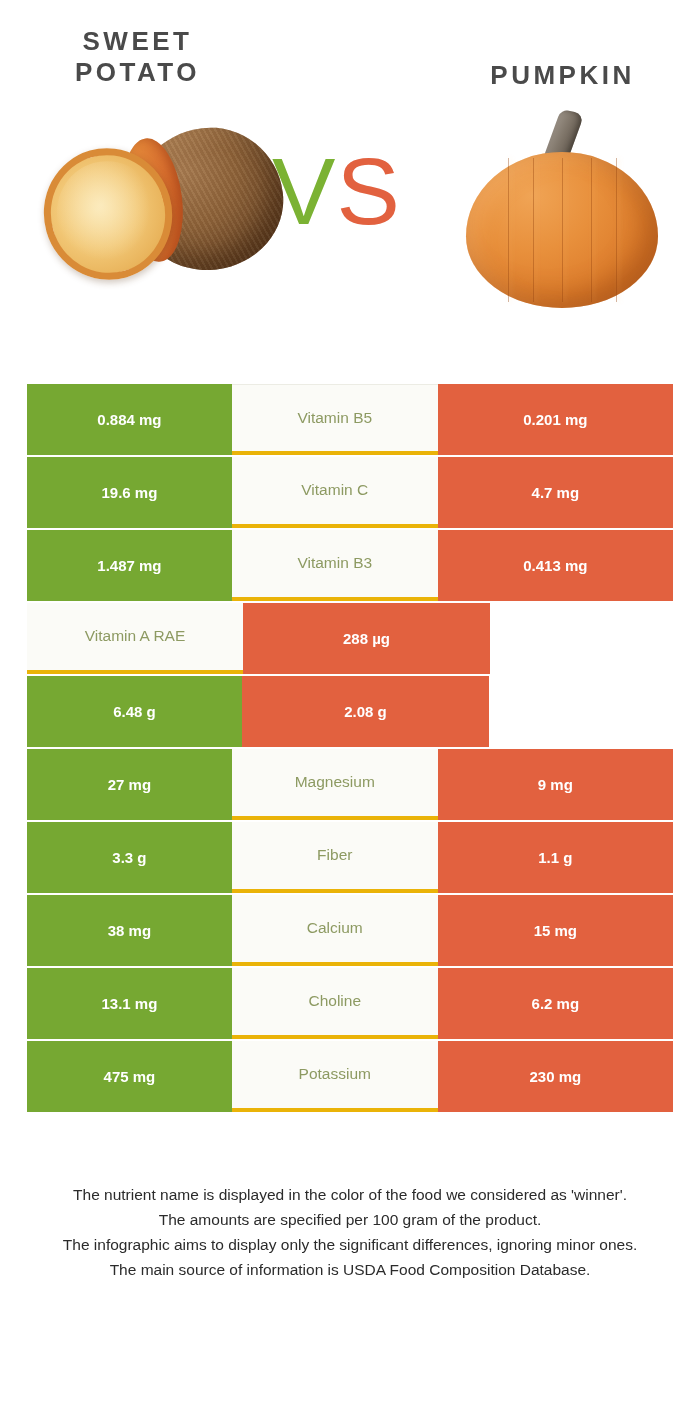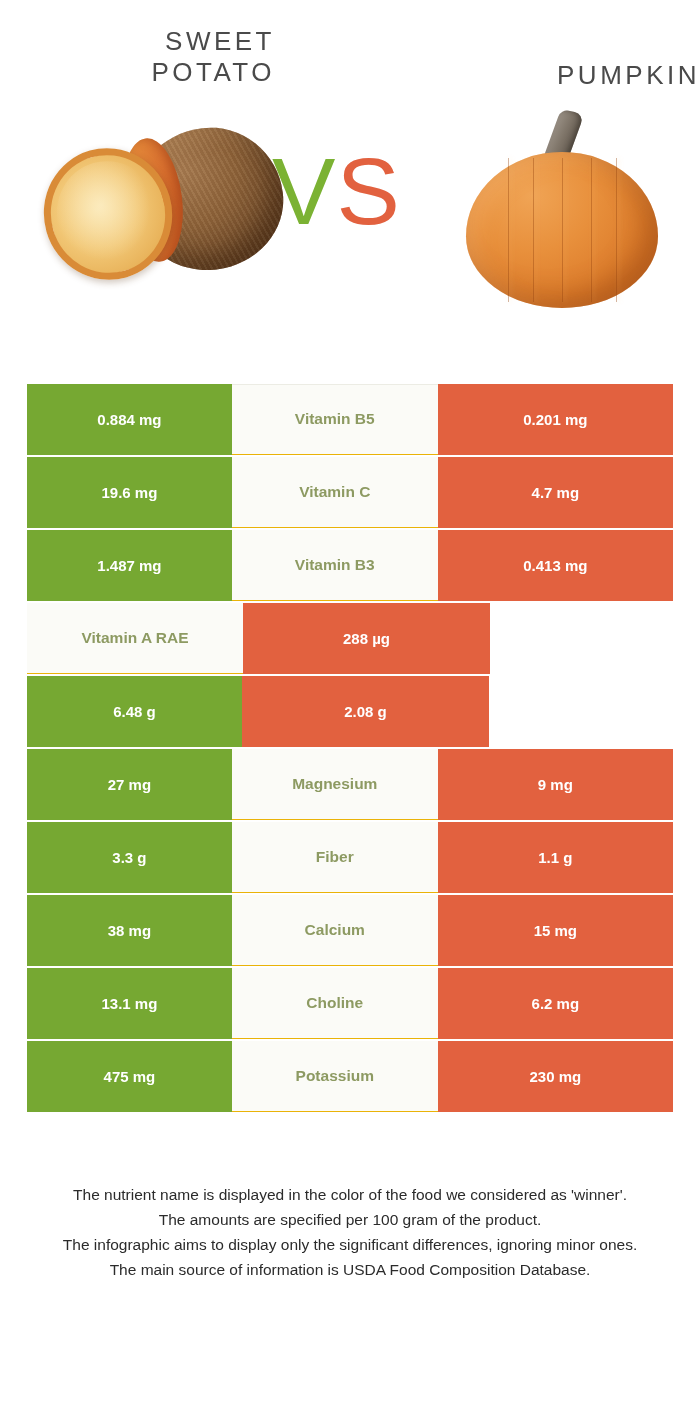--- a/index.html
+++ b/index.html
@@ -17,26 +17,26 @@
 
   
   .titles {
     display: flex;
     padding-top: 26px;
     height: 92px;
     box-sizing: border-box;
   }
   .title-col {
     flex: 1;
-    text-align: right;
+    text-align: center;
     color: #4a4a4a;
     font-size: 26px;
     letter-spacing: 3.5px;
     line-height: 31px;
-    font-weight: 400;
+    font-weight: 700;
     font-family: "Liberation Sans", sans-serif;
   }
   .title-col.left { padding-right: 110px; }
   .title-col.right { padding-left: 40px; padding-top: 34px; }
   .title-line { display: block; white-space: pre; }
 
   
   .hero {
     position: relative;
     height: 265px;
@@ -181,22 +181,22 @@
     width: 215px;
     background: #76a832;
     color: #ffffff;
     font-size: 15px;
     font-weight: bold;
   }
   .cell-mid {
     width: 216px;
     background: #fbfbf7;
     font-size: 15.5px;
-    border-bottom: 1px solid #eab308;
-    font-weight: bold;
+    border-bottom: 4px solid #eab308;
+    font-weight: normal;
   }
   .row:first-child .cell-mid { border-top: 1px solid #ececE4; }
   .cell-mid.win-green { color: #8d9a62; }
   .cell-mid.win-orange { color: #b5705e; }
   .cell-right {
     width: 247px;
     background: #e2613f;
     color: #ffffff;
     font-size: 15px;
     font-weight: bold;

